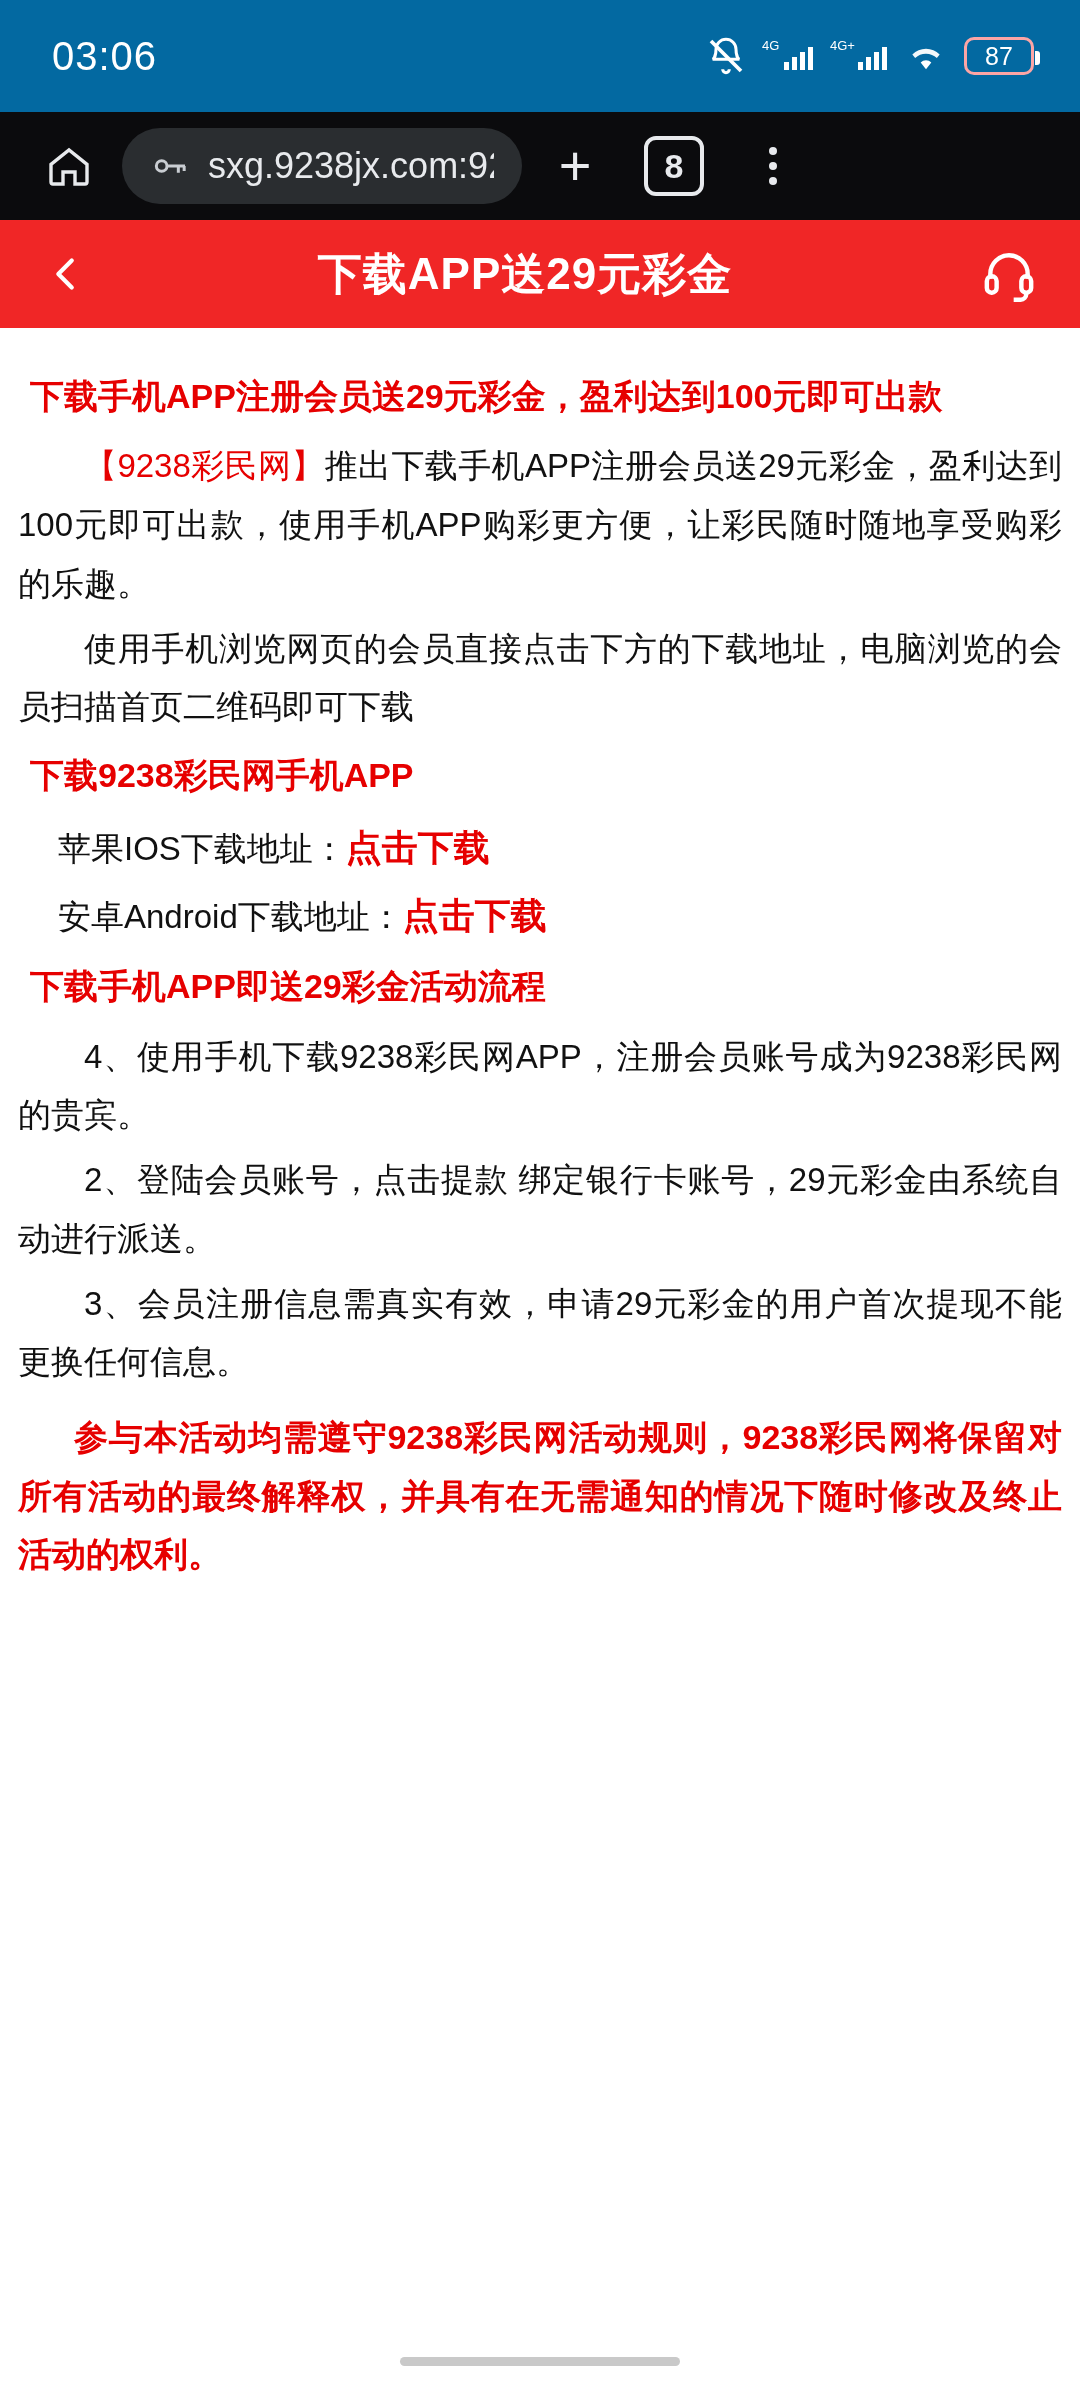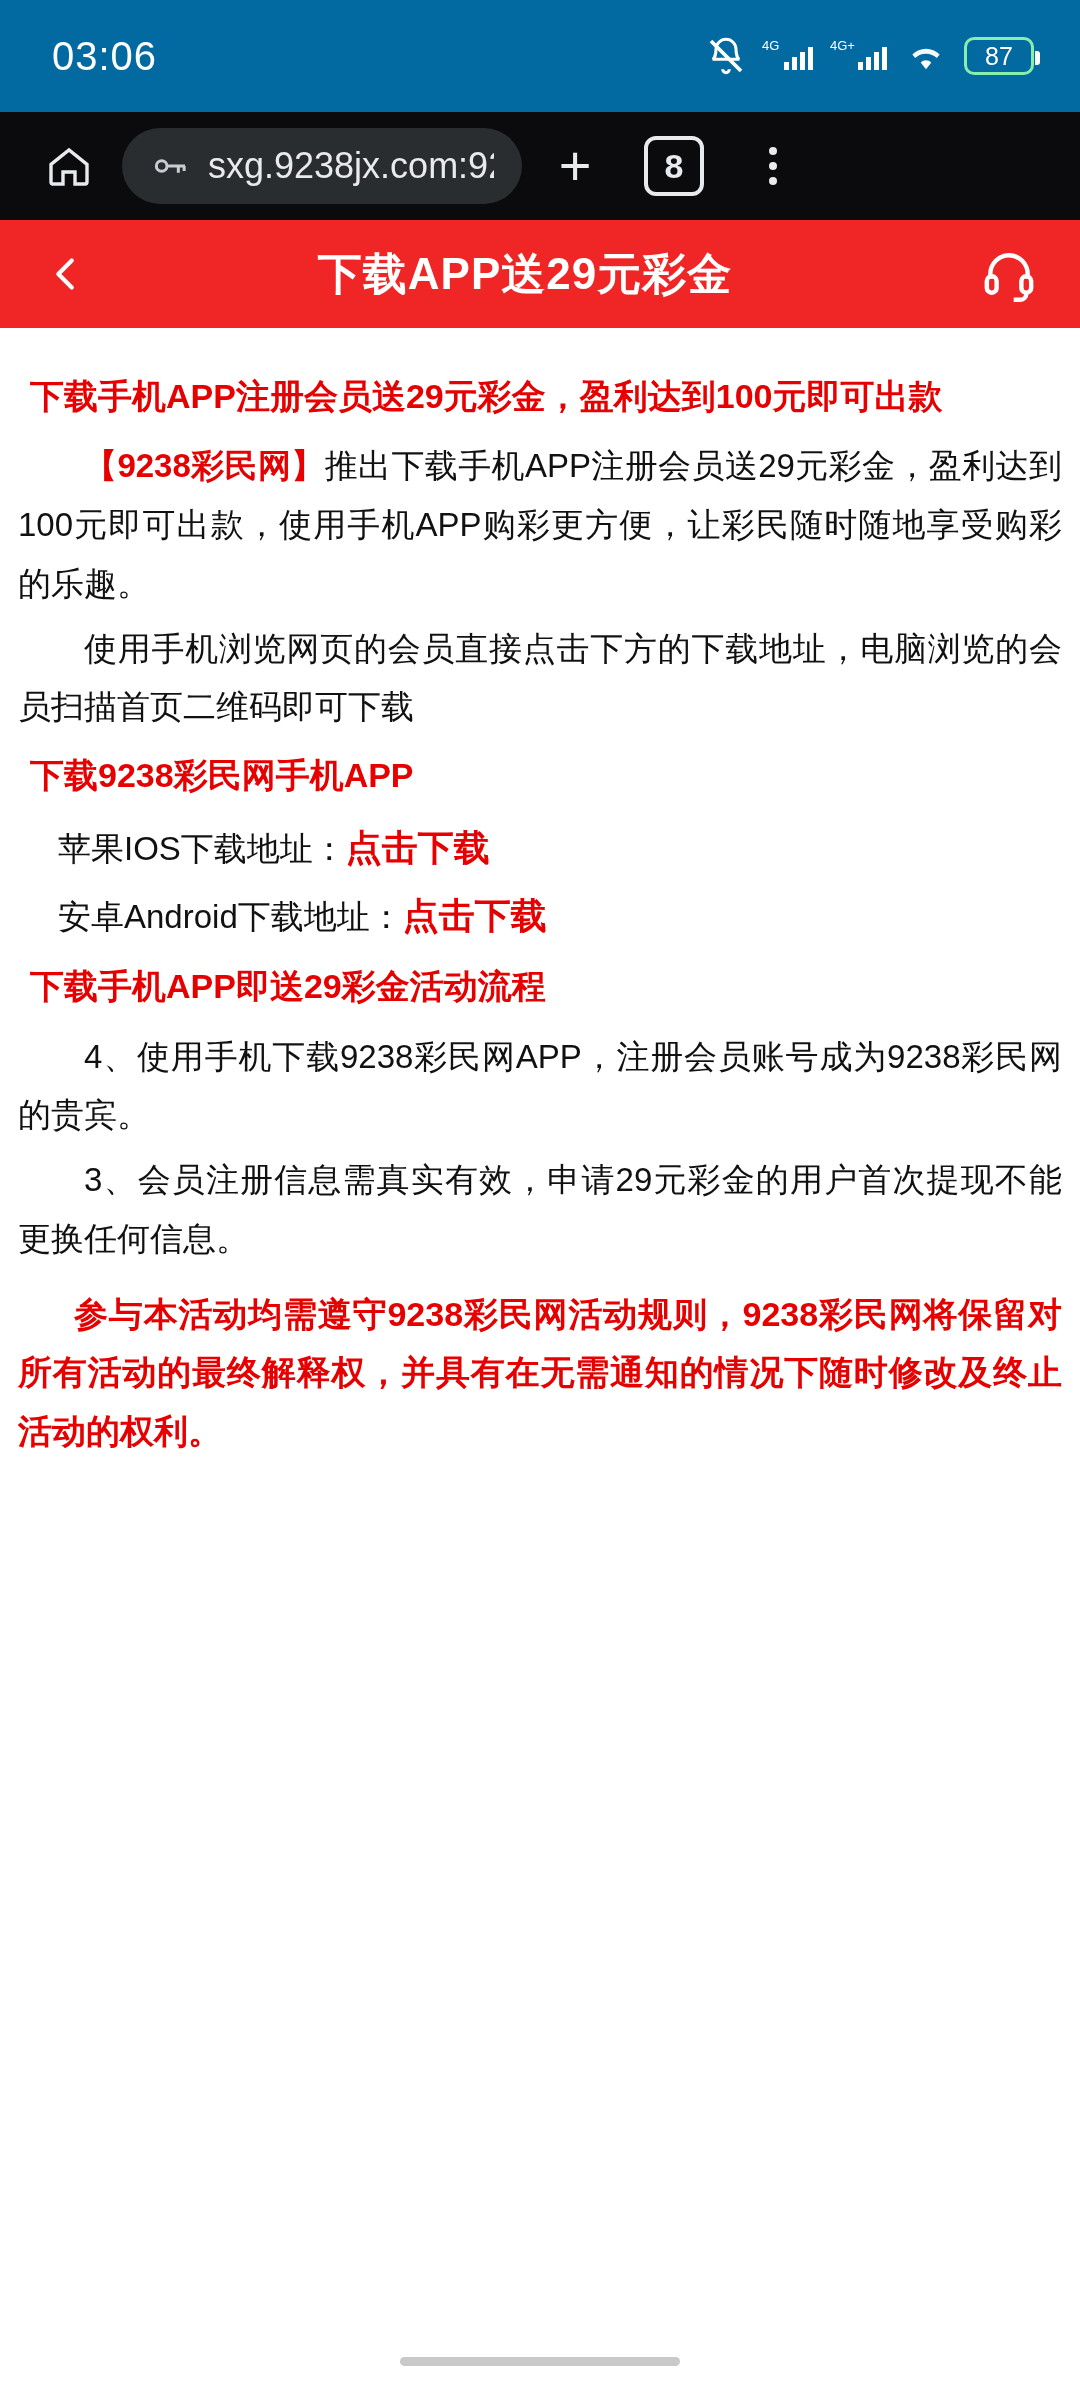--- a/index.html
+++ b/index.html
@@ -29,21 +29,21 @@
   .status-right {
     display: flex;
     align-items: center;
     gap: 16px;
   }
   .icon-svg { display: block; }
 
   .battery {
     width: 70px;
     height: 38px;
-    border: 3px solid #86efac;
+    border: 3px solid #fca5a5;
     border-radius: 10px;
     position: relative;
     display: flex;
     align-items: center;
     justify-content: center;
   }
   .battery:after {
     content: "";
     position: absolute;
     right: -9px;
@@ -149,21 +149,21 @@
     margin: 14px 0 16px 12px;
   }
   p.body {
     font-size: 33px;
     line-height: 1.78;
     color: #111111;
     margin-bottom: 6px;
     text-align: justify;
   }
   p.indent { text-indent: 66px; }
-  .brand-red { color: #e60000; font-weight: 700; }
+  .brand-red { color: #e60000; font-weight: 400; }
   .dl-line {
     font-size: 33px;
     line-height: 1.78;
     color: #111111;
     text-indent: 40px;
     margin-bottom: 4px;
   }
   .dl-link {
     color: #e60000;
     font-weight: 700;
@@ -316,20 +316,21 @@
       <span>苹果IOS下载地址：</span><a class="dl-link">点击下载</a>
     </div>
 
     <div class="dl-line">
       <span>安卓Android下载地址：</span><a class="dl-link">点击下载</a>
     </div>
 
     <div class="h-red">下载手机APP即送29彩金活动流程</div>
 
     <p class="body indent">4、使用手机下载9238彩民网APP，注册会员账号成为9238彩民网的贵宾。</p>
+    <p class="body indent">2、登陆会员账号，点击提款 绑定银行卡账号，29元彩金由系统自动进行派送。</p>
     <p class="body indent">3、会员注册信息需真实有效，申请29元彩金的用户首次提现不能更换任何信息。</p>
 
 
     <p class="final">参与本活动均需遵守9238彩民网活动规则，9238彩民网将保留对所有活动的最终解释权，并具有在无需通知的情况下随时修改及终止活动的权利。</p>
   </div>
 
   <div class="navhint">
       <i></i>
     </div>
 </div>

